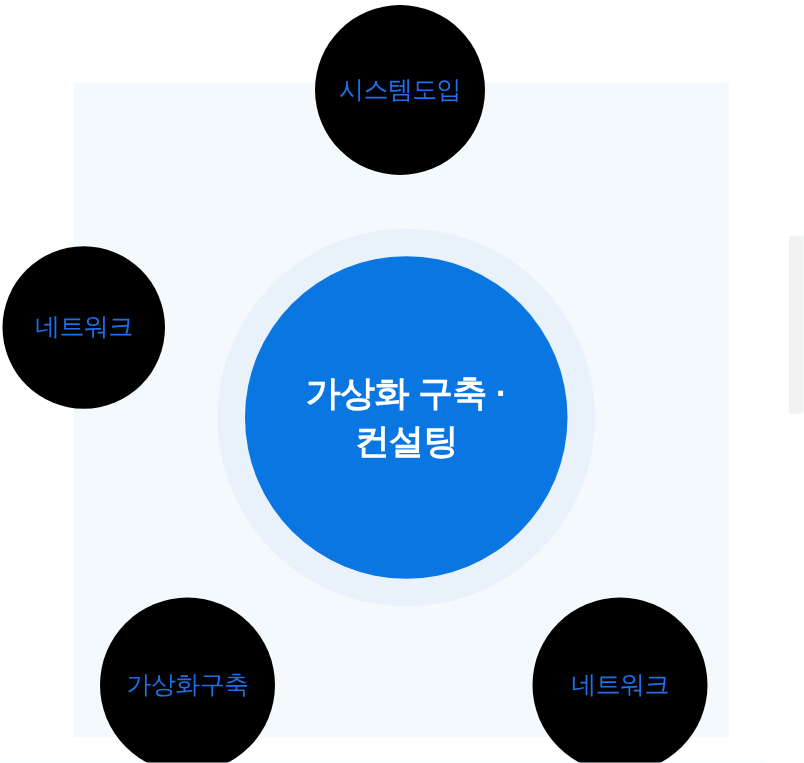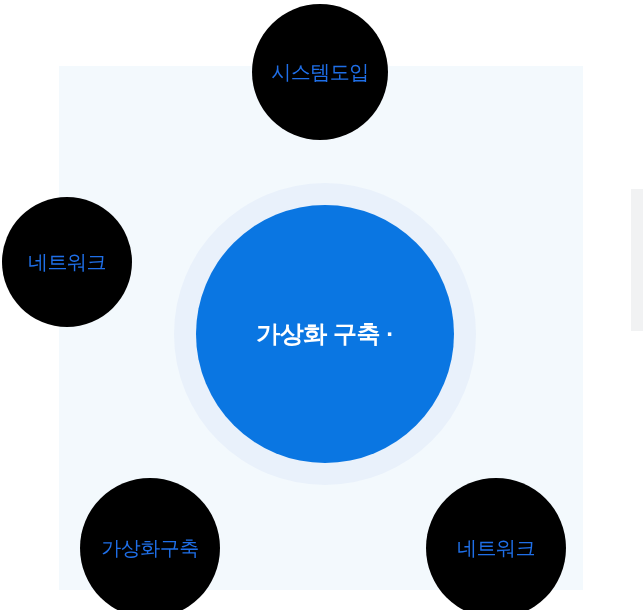--- a/index.html
+++ b/index.html
@@ -76,21 +76,21 @@
     width: 258px;
     height: 258px;
     background: #0a76e2;
     border-radius: 50%;
     display: flex;
     flex-direction: column;
     align-items: center;
     justify-content: center;
     text-align: center;
     color: #ffffff;
-    font-size: 24px;
+    font-size: 28px;
     line-height: 38px;
     font-weight: 700;
     letter-spacing: -0.5px;
   }
   .center-circle span { display: block; }
 </style>
 </head>
 <body>
 
 <div class="stage">
@@ -116,15 +116,16 @@
     <span>네트워크</span>
     <span></span>
   </div>
 
   <div class="partial-edge"></div>
 
   <div class="center-halo"></div>
 
   <div class="center-circle">
     <span>가상화 구축 ·</span>
+    <span>컨설팅</span>
   </div>
 
 </div>
 
 </body></html>

